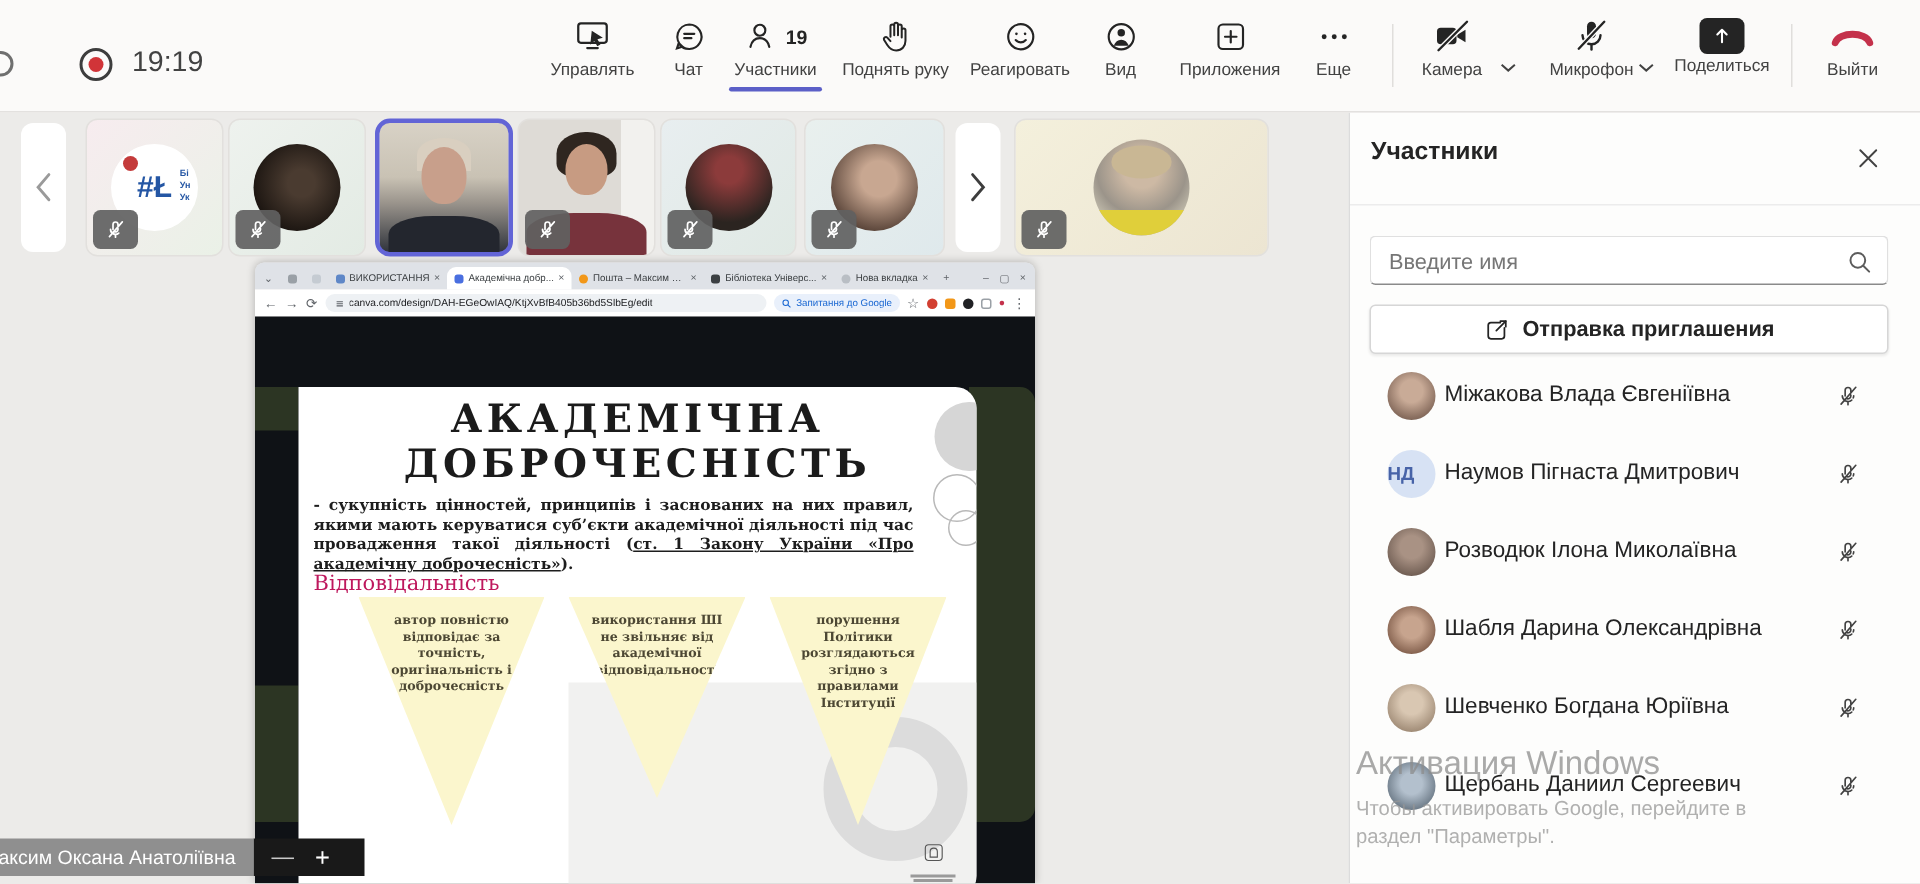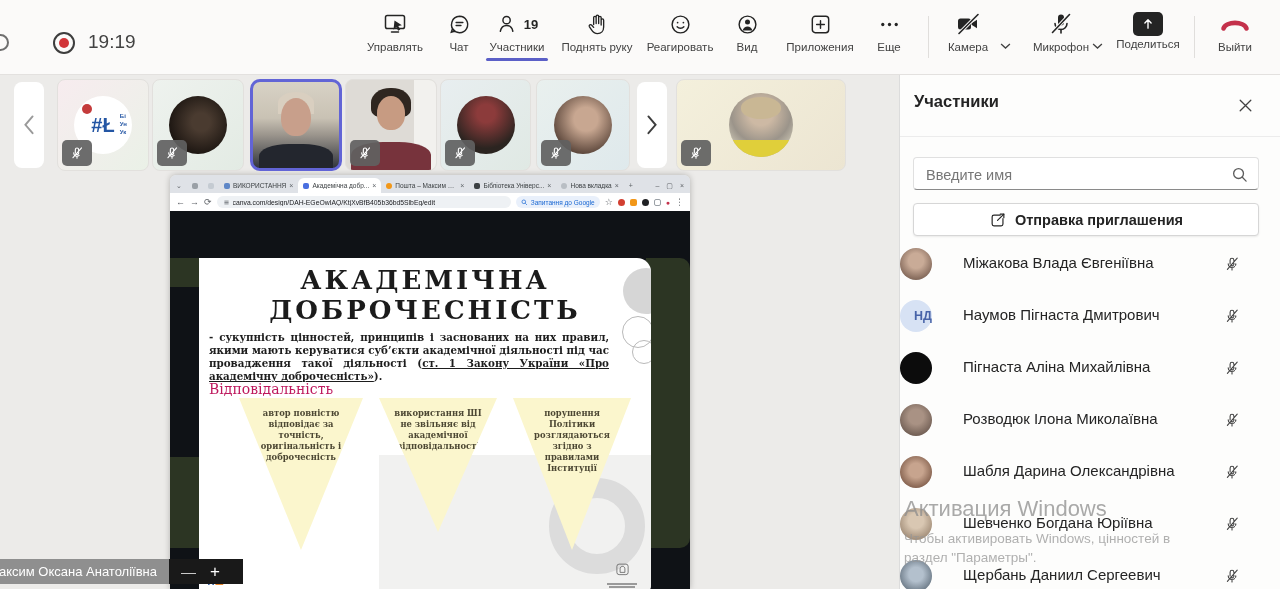--- a/index.html
+++ b/index.html
@@ -103,21 +103,21 @@
   .p-close{position:absolute;right:26px;top:22px;cursor:pointer;}
   .p-div{position:absolute;left:0;top:61px;width:100%;height:1px;background:#ececec;}
   .p-search{position:absolute;left:13px;top:82px;width:346px;height:33px;background:#fff;border:1px solid #e0e0e0;border-bottom:1px solid #8a8a8a;border-radius:4px;box-sizing:border-box;}
   .p-search input{position:absolute;left:10px;top:0;width:300px;height:100%;border:none;outline:none;font-size:14.5px;color:#424242;font-family:"Liberation Sans",sans-serif;background:transparent;}
   .p-search input::placeholder{color:#767676;}
   .p-search .sic{position:absolute;right:10px;top:8px;}
   .p-invite{position:absolute;left:13px;top:128px;width:346px;height:33px;background:#fff;border:1px solid #d6d6d6;border-radius:4px;box-sizing:border-box;box-shadow:0 1px 2px rgba(0,0,0,.08);display:flex;align-items:center;justify-content:center;gap:8px;cursor:pointer;}
   .p-invite .lbl{font-size:14.5px;font-weight:bold;color:#242424;}
   .plist{position:absolute;left:0;top:163px;width:100%;}
   .prow{position:relative;height:52px;}
-  .prow .pa{position:absolute;left:0;top:10px;width:32px;height:32px;border-radius:50%;display:flex;align-items:center;justify-content:flex-end;}
+  .prow .pa{position:absolute;left:25px;top:10px;width:32px;height:32px;border-radius:50%;display:flex;align-items:center;justify-content:flex-start;}
   .prow .pn{position:absolute;left:63px;top:16px;font-size:15px;color:#242424;white-space:nowrap;}
   .prow .pm{position:absolute;right:40px;top:18px;color:#424242;}
   .ini{font-size:12.5px;font-weight:bold;color:#4763a8;}
   .av0{background:radial-gradient(circle at 50% 40%,#c9ab97 30%,#8a6f60 70%,#5f4c42);}
   .av1{background:#d7e2f4;}
   .av2{background:#0c0c0c;}
   .av3{background:radial-gradient(circle at 50% 40%,#a99284 30%,#6c5a50 80%);}
   .av4{background:radial-gradient(circle at 50% 45%,#c7a48e 30%,#74513f 85%);}
   .av5{background:radial-gradient(circle at 50% 40%,#d9c7b2 30%,#96816c 85%);}
   .av6{background:radial-gradient(circle at 50% 45%,#b3c0cd 30%,#5c6a77 85%);}
@@ -555,29 +555,20 @@
             <span class="ini">НД</span>
           </div>
         <div class="pn">Наумов Пігнаста Дмитрович</div>
         <div class="pm"><svg viewBox="0 0 16 16" width="16" height="16">
               <g fill="none" stroke="currentColor" stroke-width="1.1" stroke-linecap="round">
                 <path d="M6.1 8V4.2a1.9 1.9 0 0 1 3.8 0v1.2M9.9 7.4V8a1.9 1.9 0 0 1-3 1.5M4.2 7.9a3.8 3.8 0 0 0 6.3 2.8M11.8 7.9c0 .5-.1 1-.3 1.4M8 11.8v2.1M13.2 2.2 3.4 13.4"></path>
               </g>
             </svg></div>
       </div>
       <div class="prow">
-        <div class="pa av2"></div>
-        <div class="pn">Пігнаста Аліна Михайлівна</div>
-        <div class="pm"><svg viewBox="0 0 16 16" width="16" height="16">
-              <g fill="none" stroke="currentColor" stroke-width="1.1" stroke-linecap="round">
-                <path d="M6.1 8V4.2a1.9 1.9 0 0 1 3.8 0v1.2M9.9 7.4V8a1.9 1.9 0 0 1-3 1.5M4.2 7.9a3.8 3.8 0 0 0 6.3 2.8M11.8 7.9c0 .5-.1 1-.3 1.4M8 11.8v2.1M13.2 2.2 3.4 13.4"></path>
-              </g>
-            </svg></div>
-      </div>
-      <div class="prow">
         <div class="pa av3"></div>
         <div class="pn">Розводюк Ілона Миколаївна</div>
         <div class="pm"><svg viewBox="0 0 16 16" width="16" height="16">
               <g fill="none" stroke="currentColor" stroke-width="1.1" stroke-linecap="round">
                 <path d="M6.1 8V4.2a1.9 1.9 0 0 1 3.8 0v1.2M9.9 7.4V8a1.9 1.9 0 0 1-3 1.5M4.2 7.9a3.8 3.8 0 0 0 6.3 2.8M11.8 7.9c0 .5-.1 1-.3 1.4M8 11.8v2.1M13.2 2.2 3.4 13.4"></path>
               </g>
             </svg></div>
       </div>
       <div class="prow">
         <div class="pa av4"></div>
@@ -603,17 +594,17 @@
         <div class="pm"><svg viewBox="0 0 16 16" width="16" height="16">
               <g fill="none" stroke="currentColor" stroke-width="1.1" stroke-linecap="round">
                 <path d="M6.1 8V4.2a1.9 1.9 0 0 1 3.8 0v1.2M9.9 7.4V8a1.9 1.9 0 0 1-3 1.5M4.2 7.9a3.8 3.8 0 0 0 6.3 2.8M11.8 7.9c0 .5-.1 1-.3 1.4M8 11.8v2.1M13.2 2.2 3.4 13.4"></path>
               </g>
             </svg></div>
       </div>
     </div>
 
     <div class="watermark">
       <div class="wm1">Активация Windows</div>
-      <div class="wm2"><span>Чтобы активировать Windows, цінностей в</span><br><span>раздел "Параметры".</span></div>
+      <div class="wm2"><span>Чтобы активировать Google, перейдите в</span><br><span>раздел "Параметры".</span></div>
     </div>
   </div>
 
 </div>
 
 </body></html>

